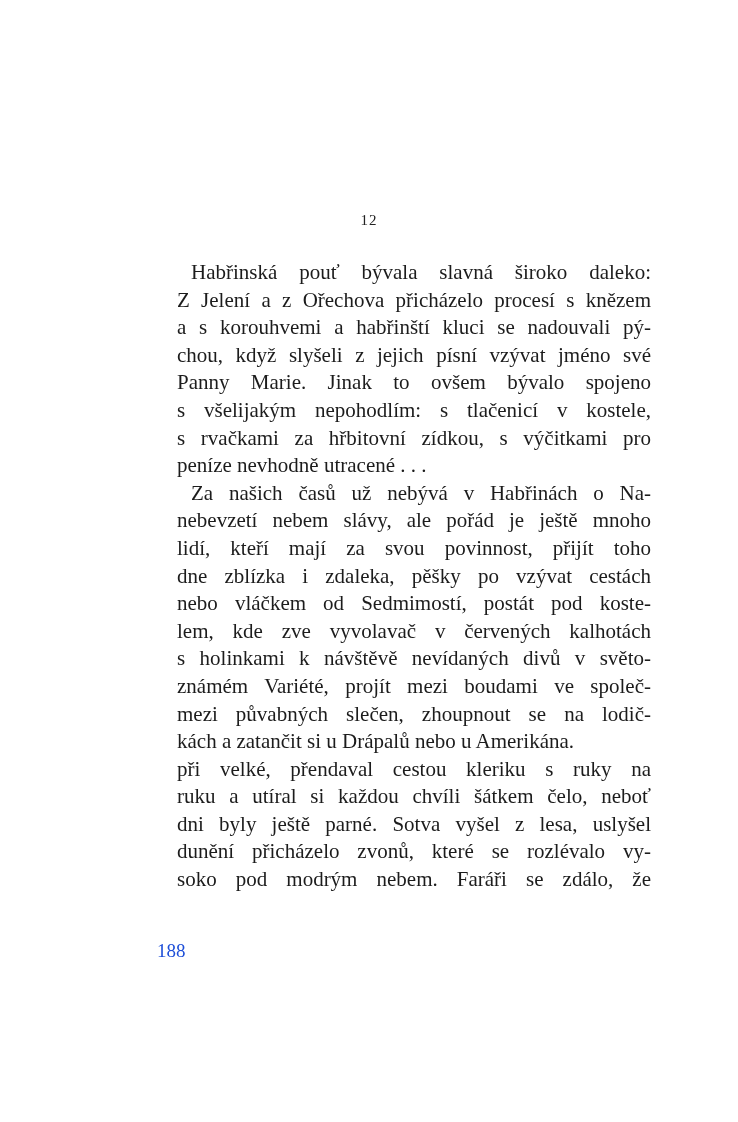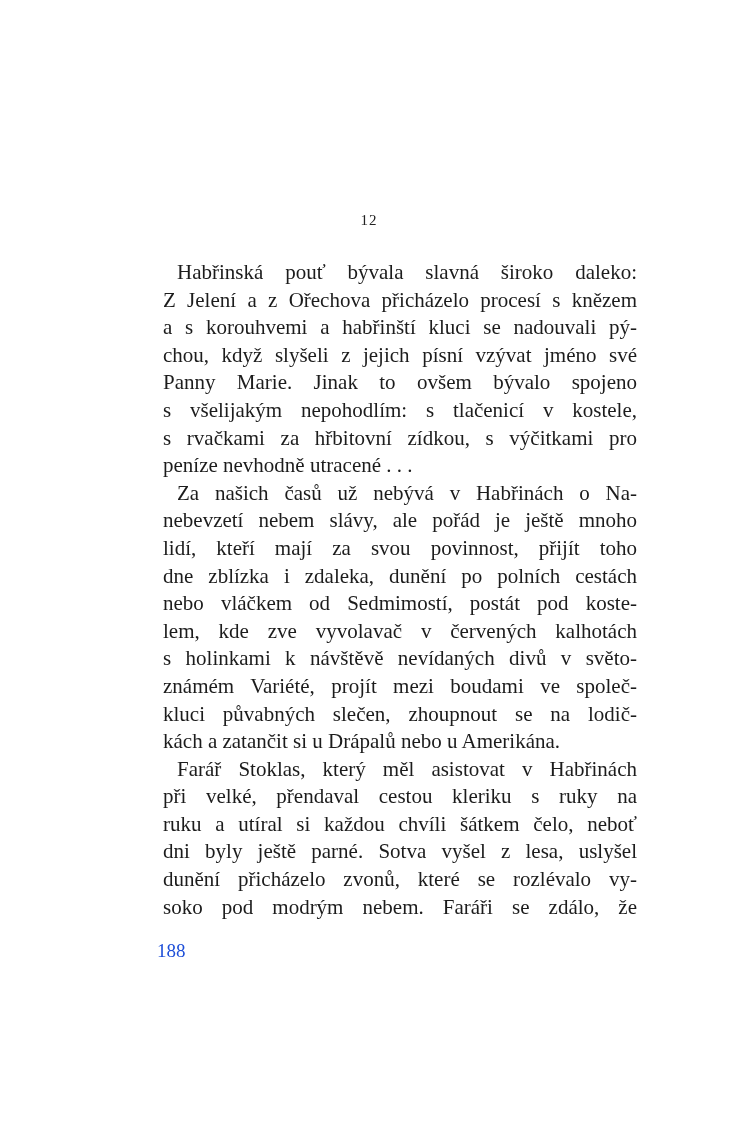--- a/index.html
+++ b/index.html
@@ -28,21 +28,21 @@
       left: 0;
       width: 738px;
       top: 212px;
       text-align: center;
       font-size: 15px;
       letter-spacing: 1px;
       color: #222;
     }
     .body-text {
       position: absolute;
-      left: 163px;
+      left: 177px;
       top: 259px;
       width: 474px;
     }
     .line {
       display: block;
       height: 27.6px;
       line-height: 27.6px;
       font-size: 21px;
       white-space: nowrap;
       text-align: justify;
@@ -74,28 +74,27 @@
       <span class="line">Z Jelení a z Ořechova přicházelo procesí s knězem</span>
       <span class="line">a s korouhvemi a habřinští kluci se nadouvali pý-</span>
       <span class="line">chou, když slyšeli z jejich písní vzývat jméno své</span>
       <span class="line">Panny Marie. Jinak to ovšem bývalo spojeno</span>
       <span class="line">s všelijakým nepohodlím: s tlačenicí v kostele,</span>
       <span class="line">s rvačkami za hřbitovní zídkou, s výčitkami pro</span>
       <span class="line last">peníze nevhodně utracené . . .</span>
       <span class="line indent">Za našich časů už nebývá v Habřinách o Na-</span>
       <span class="line">nebevzetí nebem slávy, ale pořád je ještě mnoho</span>
       <span class="line">lidí, kteří mají za svou povinnost, přijít toho</span>
-      <span class="line">dne zblízka i zdaleka, dunění po polních cestách</span>
+      <span class="line">dne zblízka i zdaleka, pěšky po vzývat cestách</span>
       <span class="line">nebo vláčkem od Sedmimostí, postát pod koste-</span>
       <span class="line">lem, kde zve vyvolavač v červených kalhotách</span>
       <span class="line">s holinkami k návštěvě nevídaných divů v světo-</span>
       <span class="line">známém Variété, projít mezi boudami ve společ-</span>
-      <span class="line">kluci půvabných slečen, zhoupnout se na lodič-</span>
+      <span class="line">mezi půvabných slečen, zhoupnout se na lodič-</span>
       <span class="line last">kách a zatančit si u Drápalů nebo u Amerikána.</span>
-      <span class="line indent">Farář Stoklas, který měl asistovat v Habřinách</span>
       <span class="line">při velké, přendaval cestou kleriku s ruky na</span>
       <span class="line">ruku a utíral si každou chvíli šátkem čelo, neboť</span>
       <span class="line">dni byly ještě parné. Sotva vyšel z lesa, uslyšel</span>
       <span class="line">dunění přicházelo zvonů, které se rozlévalo vy-</span>
       <span class="line">soko pod modrým nebem. Faráři se zdálo, že</span>
     </div>
 
   <div class="page-number">188</div>
 </div>
 

